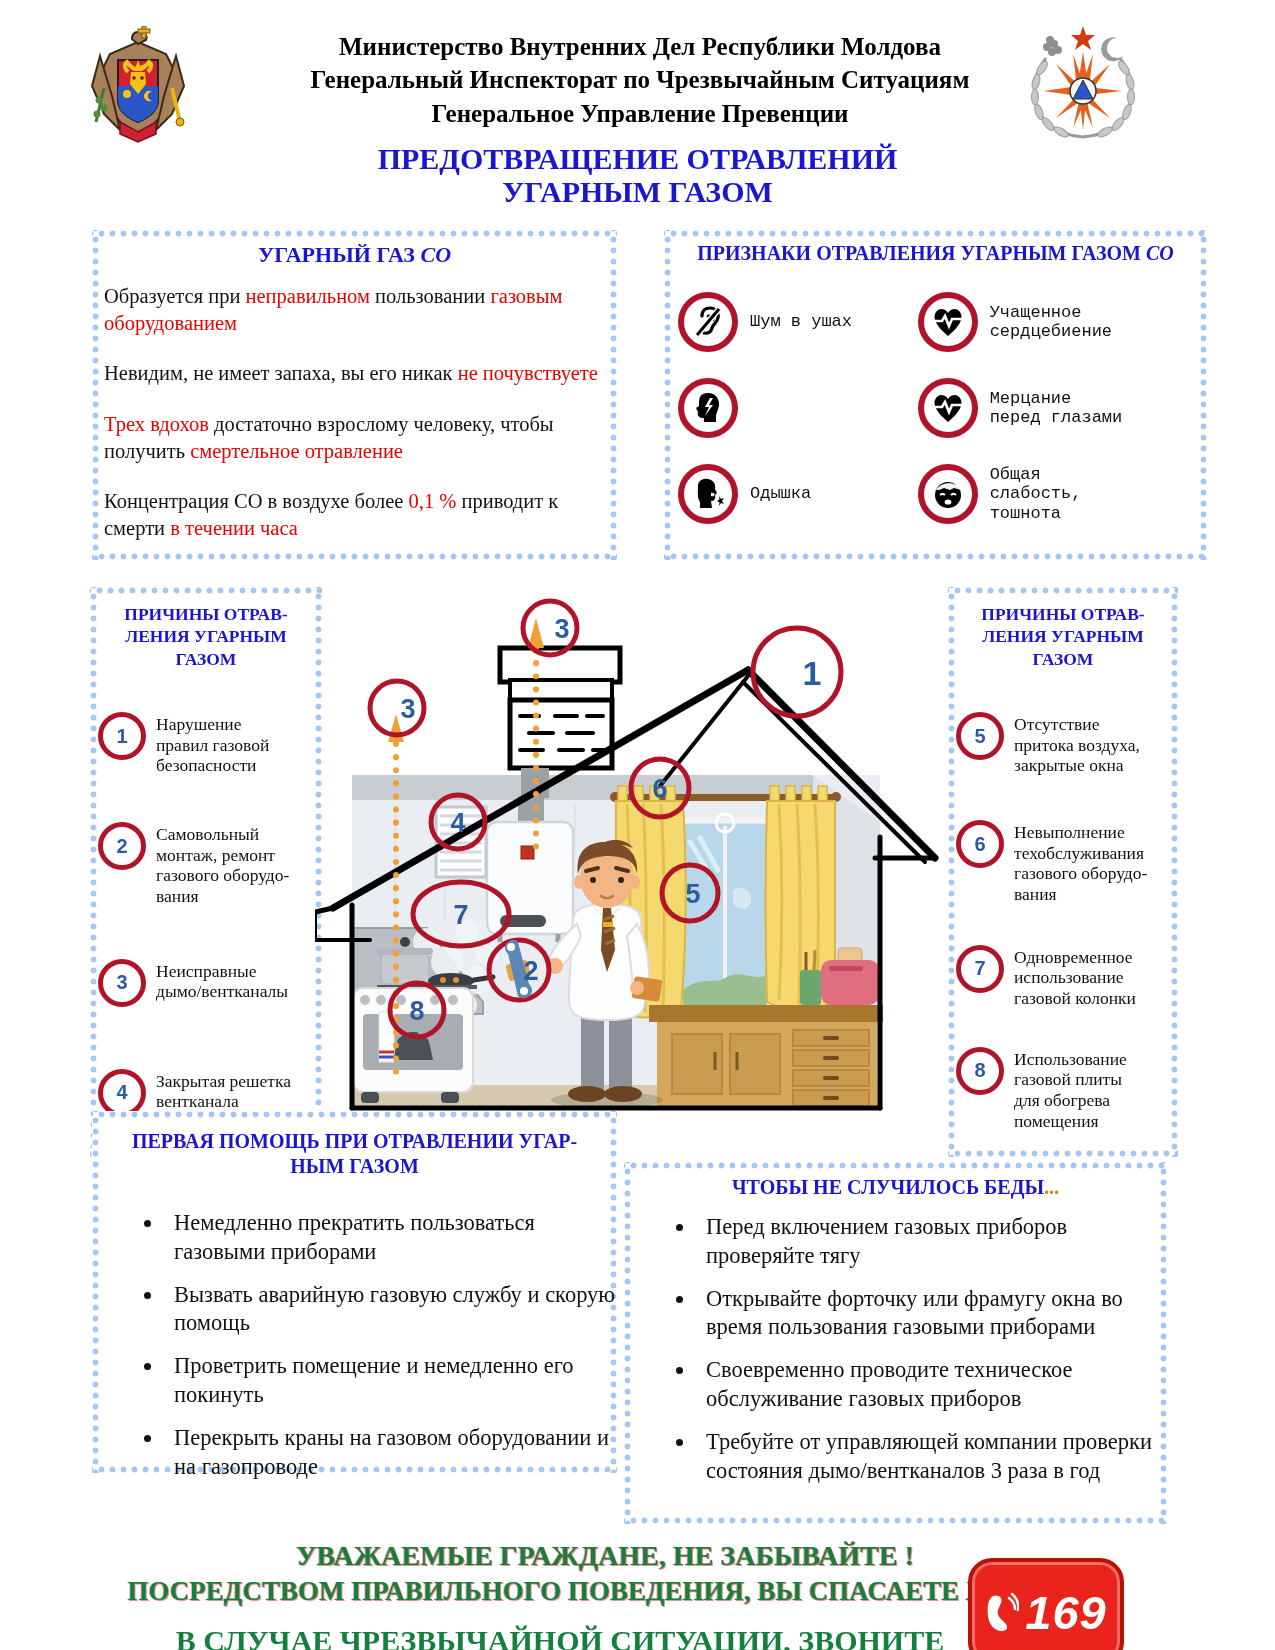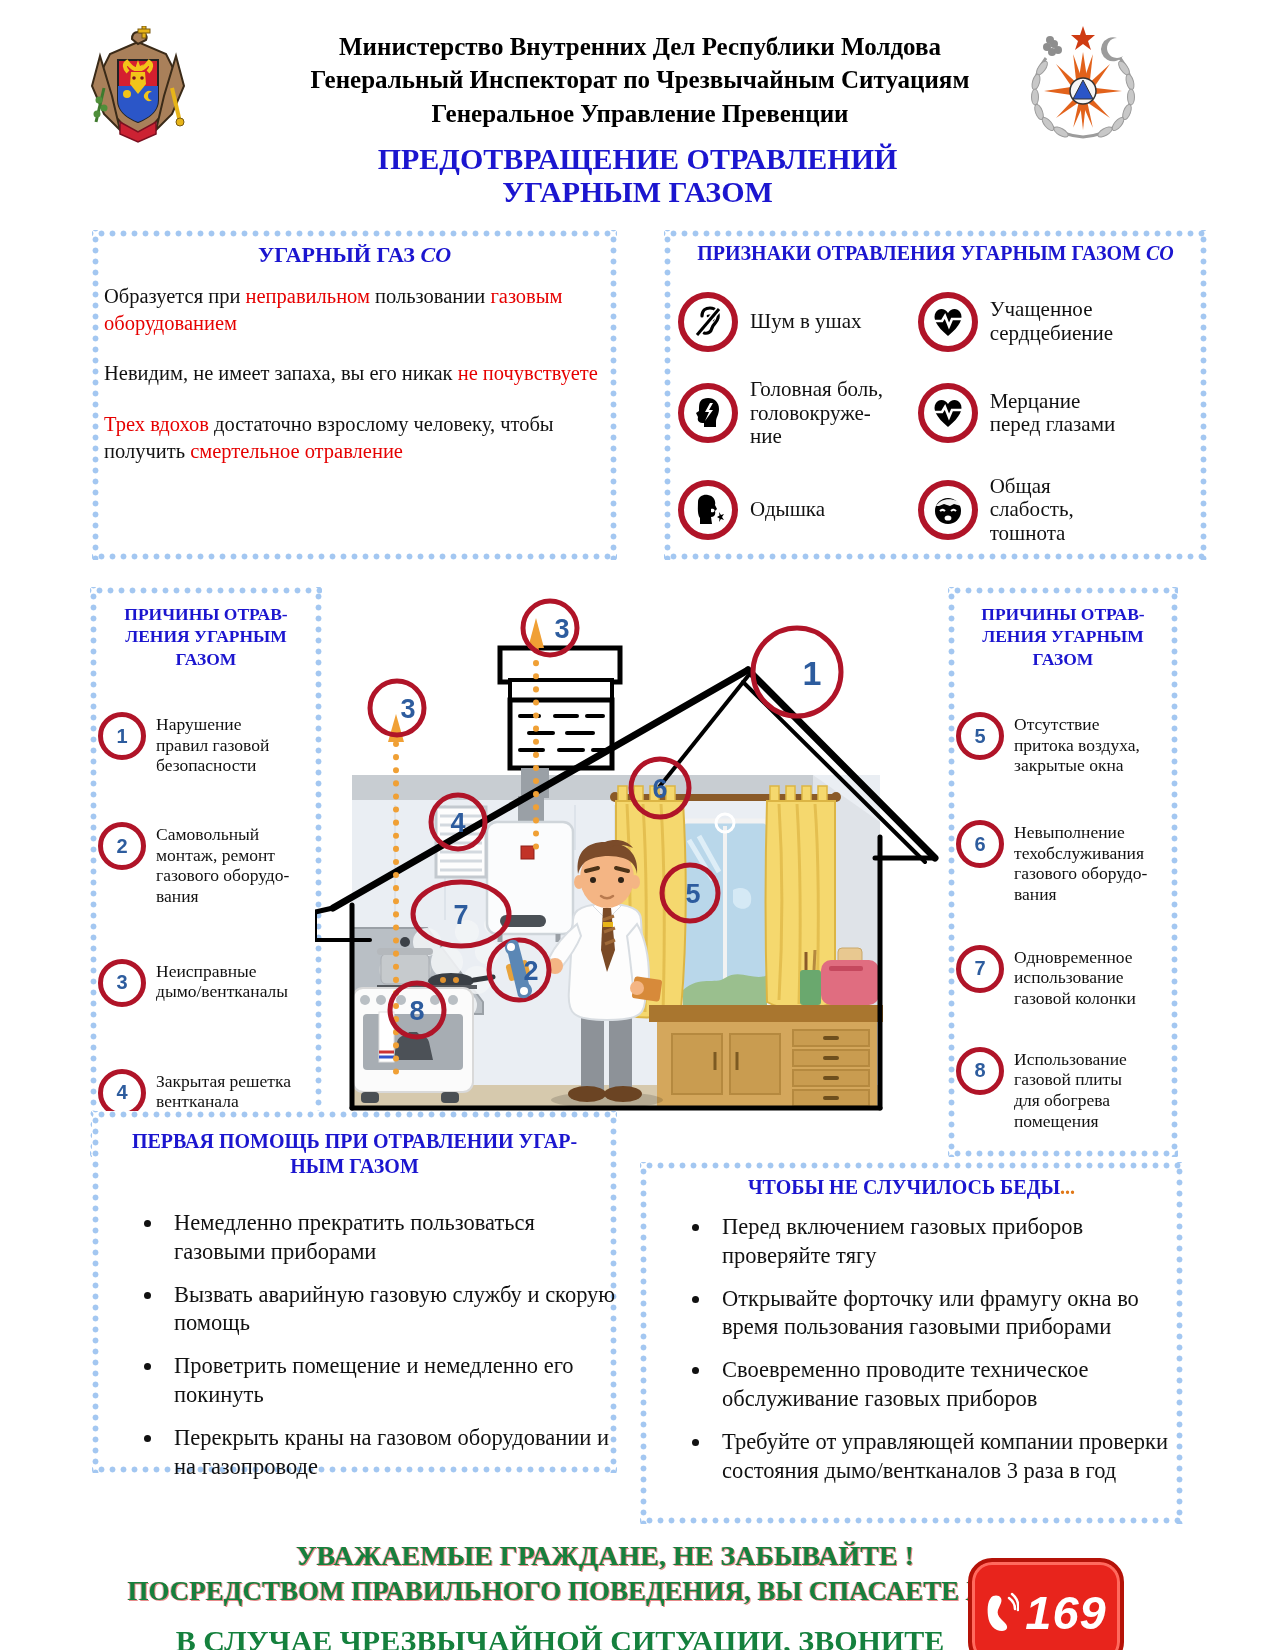--- a/index.html
+++ b/index.html
@@ -25,21 +25,21 @@
   .seg-bli{color:#1b15cf;font-weight:bold;font-style:italic;}
   .seg-o{color:#e07818;font-weight:bold;}
   .preline{white-space:pre-line;}
   
   .co-par{font-size:20.5px;line-height:1.3;margin:15px 10px 0 12px;}
   
   .sym-grid{position:absolute;left:14px;top:62px;right:8px;display:grid;grid-template-columns:46% 54%;grid-row-gap:26px;}
   .sym-item{display:flex;align-items:center;}
   .icon-ring{flex:0 0 60px;width:60px;height:60px;border-radius:50%;border:6px solid #b01428;background:#fff;
              display:flex;align-items:center;justify-content:center;box-sizing:border-box;margin-right:12px;}
-  .sym-label{font-size:21px;line-height:1.12;}
+  .sym-label{font-size:17px;line-height:1.12;font-family:Liberation Mono, monospace;}
   
   .cause-title{font-size:17.5px;line-height:1.28;margin-top:16px;}
   .cause-item{display:flex;align-items:flex-start;margin:0 6px 0 8px;}
   .num-ring{flex:0 0 48px;width:48px;height:48px;border-radius:50%;border:5px solid #b01428;background:#fff;
             box-sizing:border-box;display:flex;align-items:center;justify-content:center;
             font-family:"Liberation Sans",sans-serif;font-weight:bold;font-size:20px;color:#2d5c9e;margin-right:10px;}
   .cause-text{font-size:17.5px;line-height:1.18;padding-top:2px;}
   
   .blist{margin:10px 0 0 0;padding-left:72px;}
   .blist li{font-size:22.5px;line-height:1.28;margin-bottom:14px;padding-left:10px;}
@@ -144,20 +144,21 @@
   <div class="abs main-title">
     <div>ПРЕДОТВРАЩЕНИЕ ОТРАВЛЕНИЙ</div>
     <div>УГАРНЫМ ГАЗОМ</div>
   </div>
 
   <div class="dotbox" style="left:92px;top:230px;width:525px;height:330px;">
     <div class="box-title" style="font-size:22px;margin-top:12px;text-align:center;"><span class="seg-bl">УГАРНЫЙ ГАЗ </span><span class="seg-bli">СО</span></div>
     <div class="co-par"><span class="seg-k">Образуется при </span><span class="seg-r">неправильном</span><span class="seg-k"> пользовании </span><span class="seg-r">газовым оборудованием</span></div>
     <div class="co-par" style="margin-top:24px;"><span class="seg-k">Невидим, не имеет запаха, вы его никак </span><span class="seg-r">не почувствуете</span></div>
     <div class="co-par" style="margin-top:24px;"><span class="seg-r">Трех вдохов</span><span class="seg-k"> достаточно взрослому человеку, чтобы получить </span><span class="seg-r">смертельное отравление</span></div>
+    <div class="co-par" style="margin-top:24px;"><span class="seg-k">Концентрация СО в воздухе более </span><span class="seg-r">0,1 %</span><span class="seg-k"> приводит к смерти </span><span class="seg-r">в течении часа</span></div>
   </div>
 
   <div class="dotbox" style="left:664px;top:230px;width:543px;height:330px;">
     <div class="box-title" style="font-size:20px;margin-top:12px;"><span class="seg-bl">ПРИЗНАКИ ОТРАВЛЕНИЯ УГАРНЫМ ГАЗОМ </span><span class="seg-bli">СО</span></div>
     <div class="sym-grid">
 
       <div class="sym-item">
         <span class="icon-ring">
           <svg width="36" height="36" viewBox="0 0 36 36">
             <path d="M12 12 C12 6 16 4 20 4 C26 4 29 9 28 14 C27 19 23 20 22 24 C21 28 18 30 14 29" fill="none" stroke="#000" stroke-width="3.2" stroke-linecap="round"></path>
@@ -180,23 +181,20 @@
 сердцебиение</span>
       </div>
 
       <div class="sym-item">
         <span class="icon-ring">
           <svg width="36" height="36" viewBox="0 0 36 36">
             <path d="M13 4 C22 1 29 6 29 14 C29 20 26 22 26 27 L26 32 L14 32 L14 28 C9 28 7 26 8 22 L6 18 L9 16 C9 10 9 6 13 4 Z" fill="#000"></path>
             <path d="M20 8 L15 17 L19 17 L15 26 L23 15 L19 15 L23 8 Z" fill="#fff"></path>
           </svg>
         </span>
-        <span class="sym-label preline">Головная боль,
-головокруже-
-ние</span>
       </div>
 
       <div class="sym-item">
         <span class="icon-ring">
           <svg width="36" height="36" viewBox="0 0 36 36">
             <path d="M18 32 C6 22 2 14 6 8 C9 3.5 15 4 18 9 C21 4 27 3.5 30 8 C34 14 30 22 18 32 Z" fill="#000"></path>
             <polyline points="4,17 12,17 15,12 19,22 22,15 32,15" fill="none" stroke="#fff" stroke-width="2.6"></polyline>
           </svg>
         </span>
         <span class="sym-label preline">Мерцание
@@ -524,21 +522,21 @@
     <div class="box-title preline" style="font-size:20px;margin-top:18px;line-height:1.25;">ПЕРВАЯ ПОМОЩЬ ПРИ ОТРАВЛЕНИИ УГАР-
 НЫМ ГАЗОМ</div>
     <ul class="blist" style="margin-top:30px;">
       <li>Немедленно прекратить пользоваться газовыми приборами</li>
       <li>Вызвать аварийную газовую службу и скорую помощь</li>
       <li>Проветрить помещение и немедленно его покинуть</li>
       <li>Перекрыть краны на газовом оборудовании и на газопроводе</li>
     </ul>
   </div>
 
-  <div class="dotbox" style="left:640px;top:1162px;width:543px;height:362px;">
+  <div class="dotbox" style="left:624px;top:1162px;width:543px;height:362px;">
     <div class="box-title" style="font-size:20px;margin-top:14px;"><span class="seg-bl">ЧТОБЫ НЕ СЛУЧИЛОСЬ БЕДЫ</span><span class="seg-o">...</span></div>
     <ul class="blist" style="margin-top:14px;">
       <li>Перед включением газовых приборов проверяйте тягу</li>
       <li>Открывайте форточку или фрамугу окна во время пользования газовыми приборами</li>
       <li>Своевременно проводите техническое обслуживание газовых приборов</li>
       <li>Требуйте от управляющей компании проверки состояния дымо/вентканалов 3 раза в год</li>
     </ul>
   </div>
 
   <div class="footer-line" style="top:1540px;font-size:28px;">УВАЖАЕМЫЕ ГРАЖДАНЕ,  НЕ ЗАБЫВАЙТЕ !</div>

